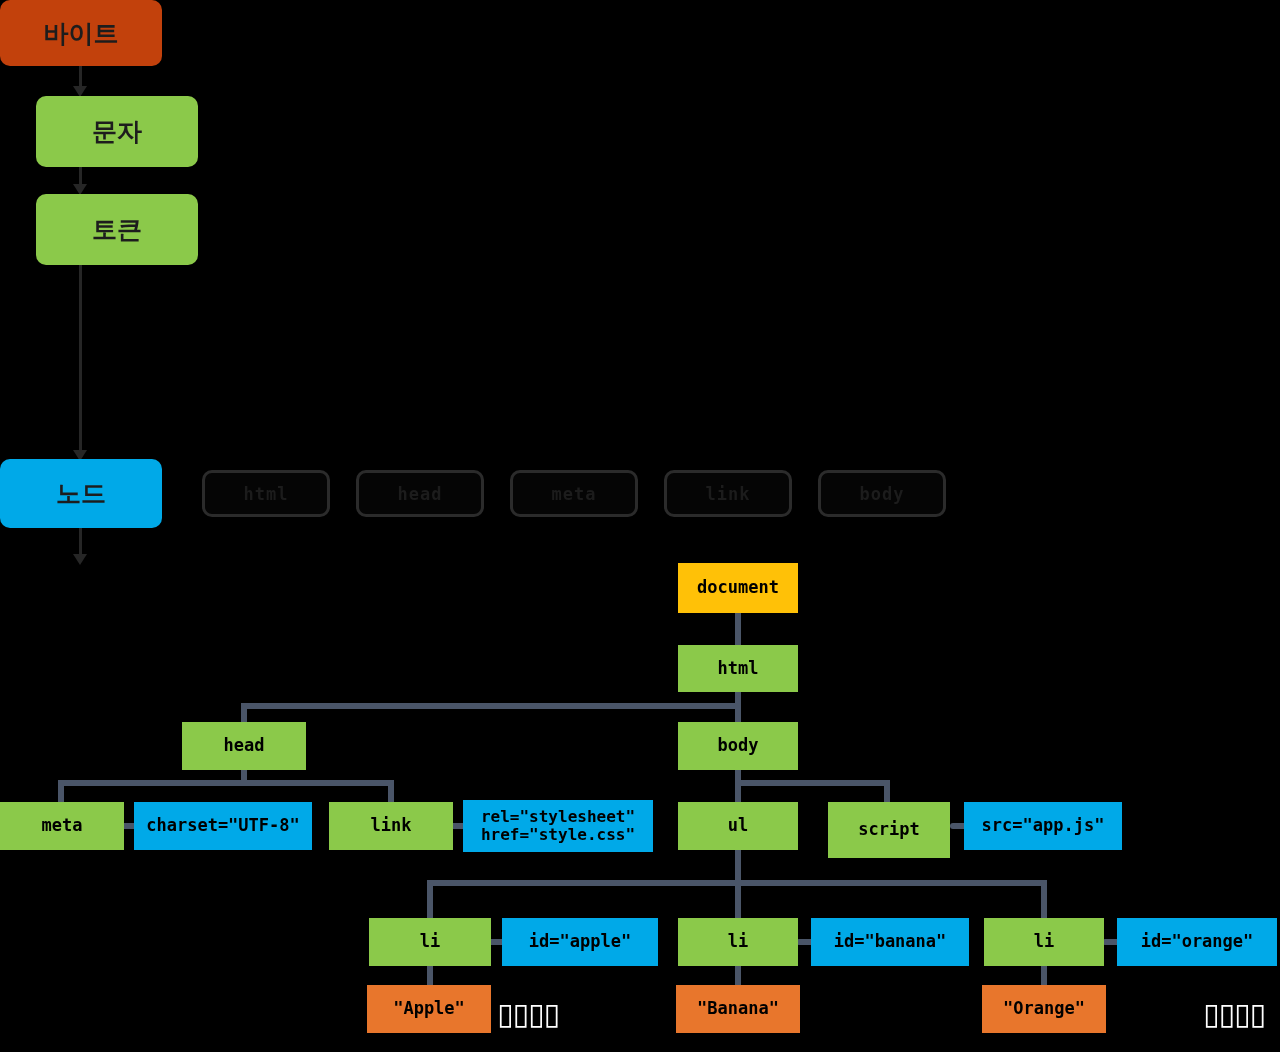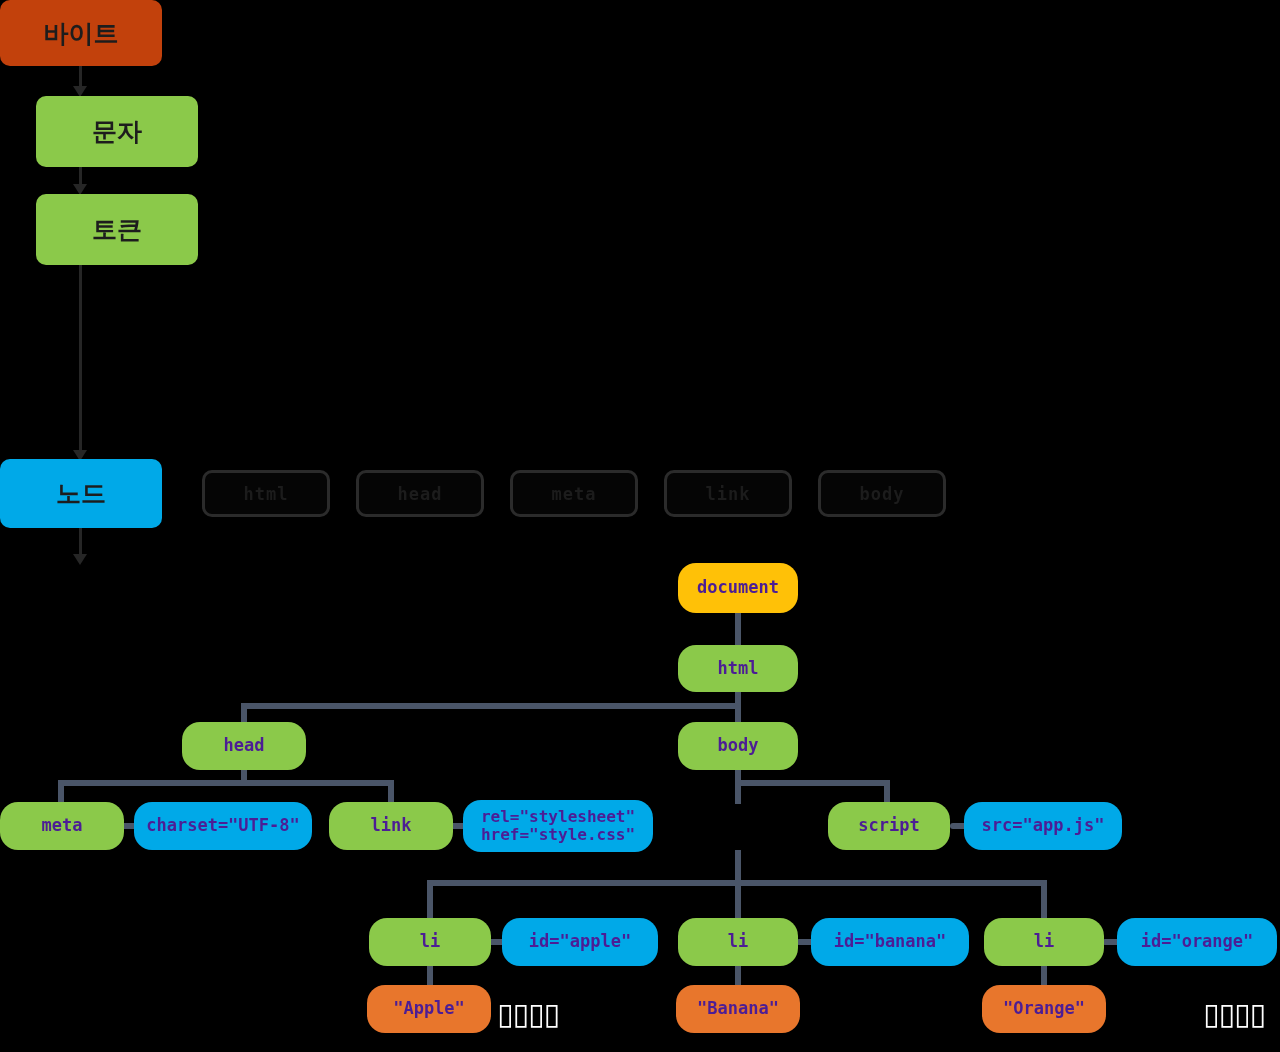--- a/index.html
+++ b/index.html
@@ -23,22 +23,22 @@
   }
 
   
   .node {
     position: absolute;
     box-sizing: border-box;
     display: flex;
     align-items: center;
     justify-content: center;
     text-align: center;
-    border-radius: 18px;
-    color: #4c1d95;
+    border-radius: 0;
+    color: #000000;
     font-family: "DejaVu Sans Mono", monospace;
     font-weight: bold;
     line-height: 1.15;
     white-space: pre;
     z-index: 5;
   }
   .node.green   { background: #8BC94A; }
   .node.blue    { background: #00A9E8; }
   .node.amber   { background: #FFC107; }
   .node.orange  { background: #E8762C; }
@@ -236,22 +236,25 @@
 
   <div class="node green" style="left:329px; top:802px; width:124px; height:48px; font-size:17px;">
     <span>link</span>
   </div>
 
   <div class="node blue" style="left:463px; top:800px; width:190px; height:52px; font-size:16px;">
     <span>rel="stylesheet"
 href="style.css"</span>
   </div>
 
-
-  <div class="node green" style="left:828px; top:802px; width:122px; height:48px; font-size:17px;">
+  <div class="node green" style="left:678px; top:802px; width:120px; height:48px; font-size:17px;">
+    <span>ul</span>
+  </div>
+
+  <div class="node green" style="left:828px; top:802px; width:122px; height:56px; font-size:17px;">
     <span>script</span>
   </div>
 
   <div class="node blue" style="left:964px; top:802px; width:158px; height:48px; font-size:17px;">
     <span>src="app.js"</span>
   </div>
 
   <div class="node green" style="left:369px; top:918px; width:122px; height:48px; font-size:17px;">
     <span>li</span>
   </div>

